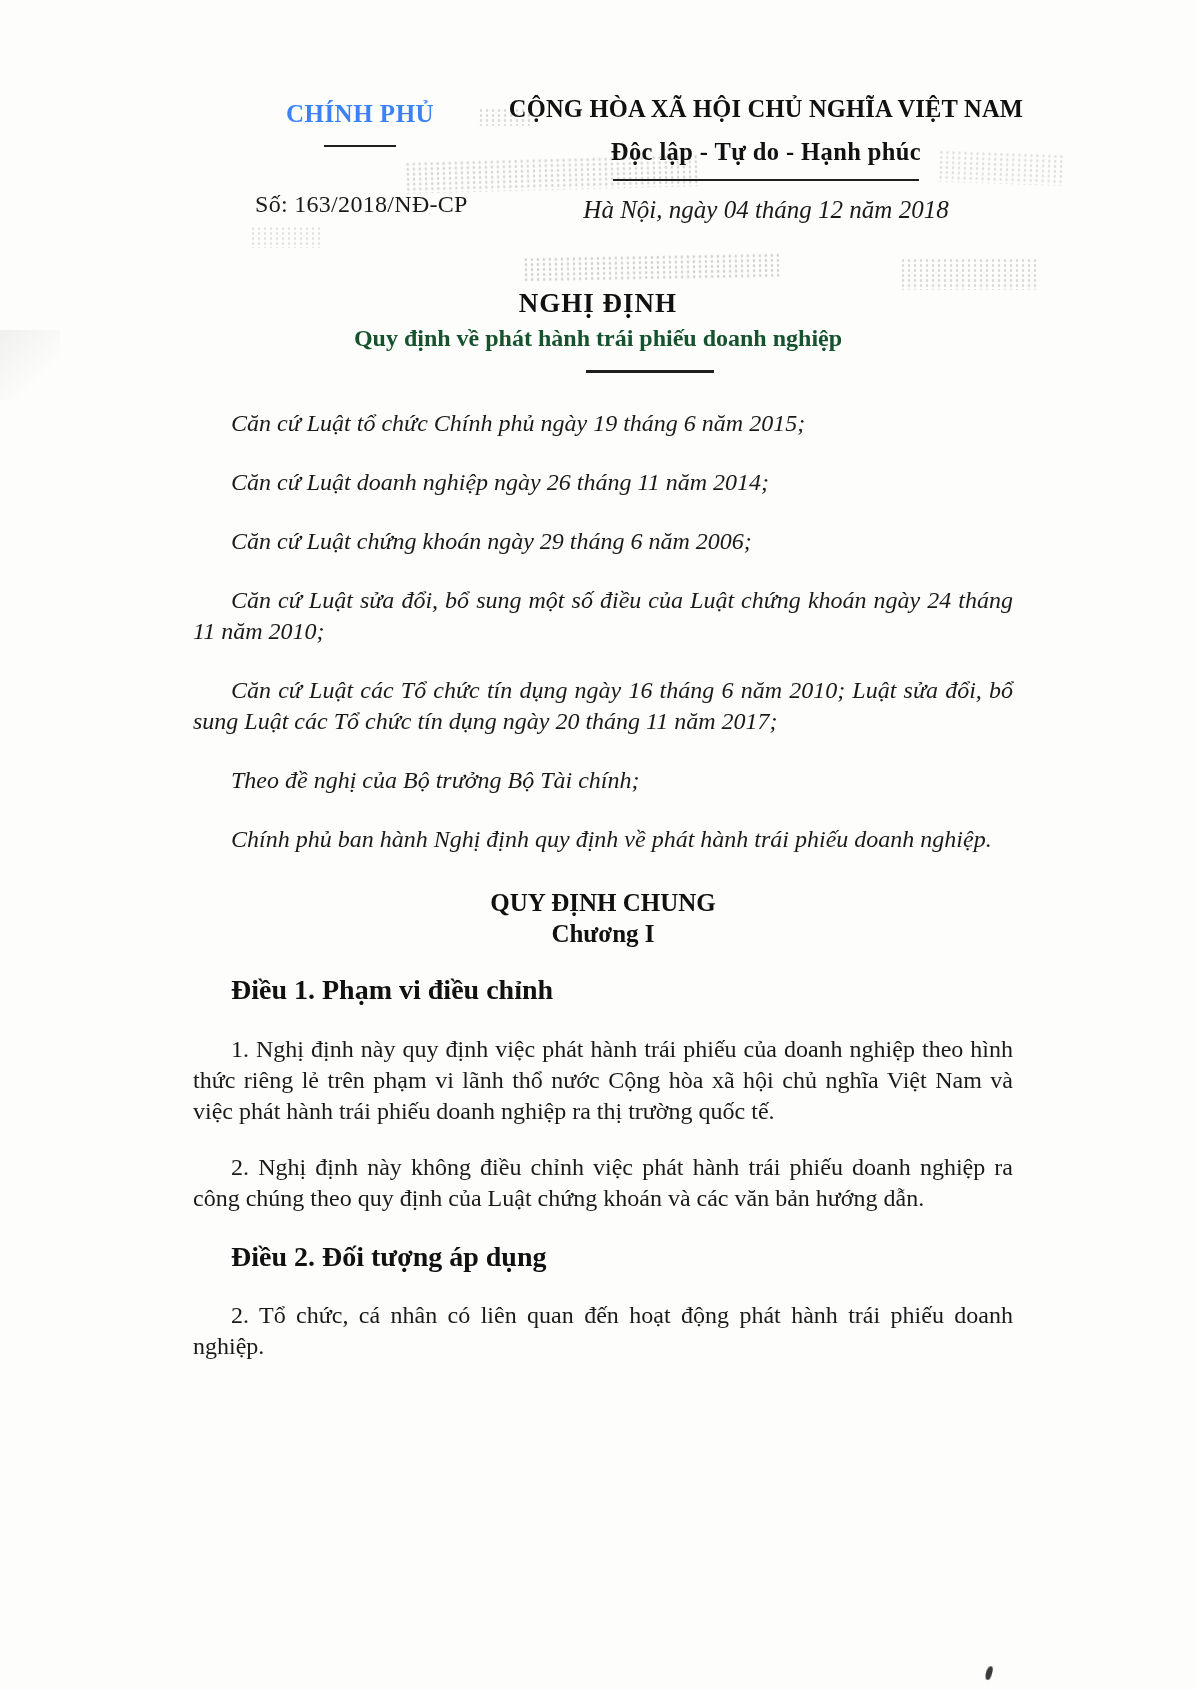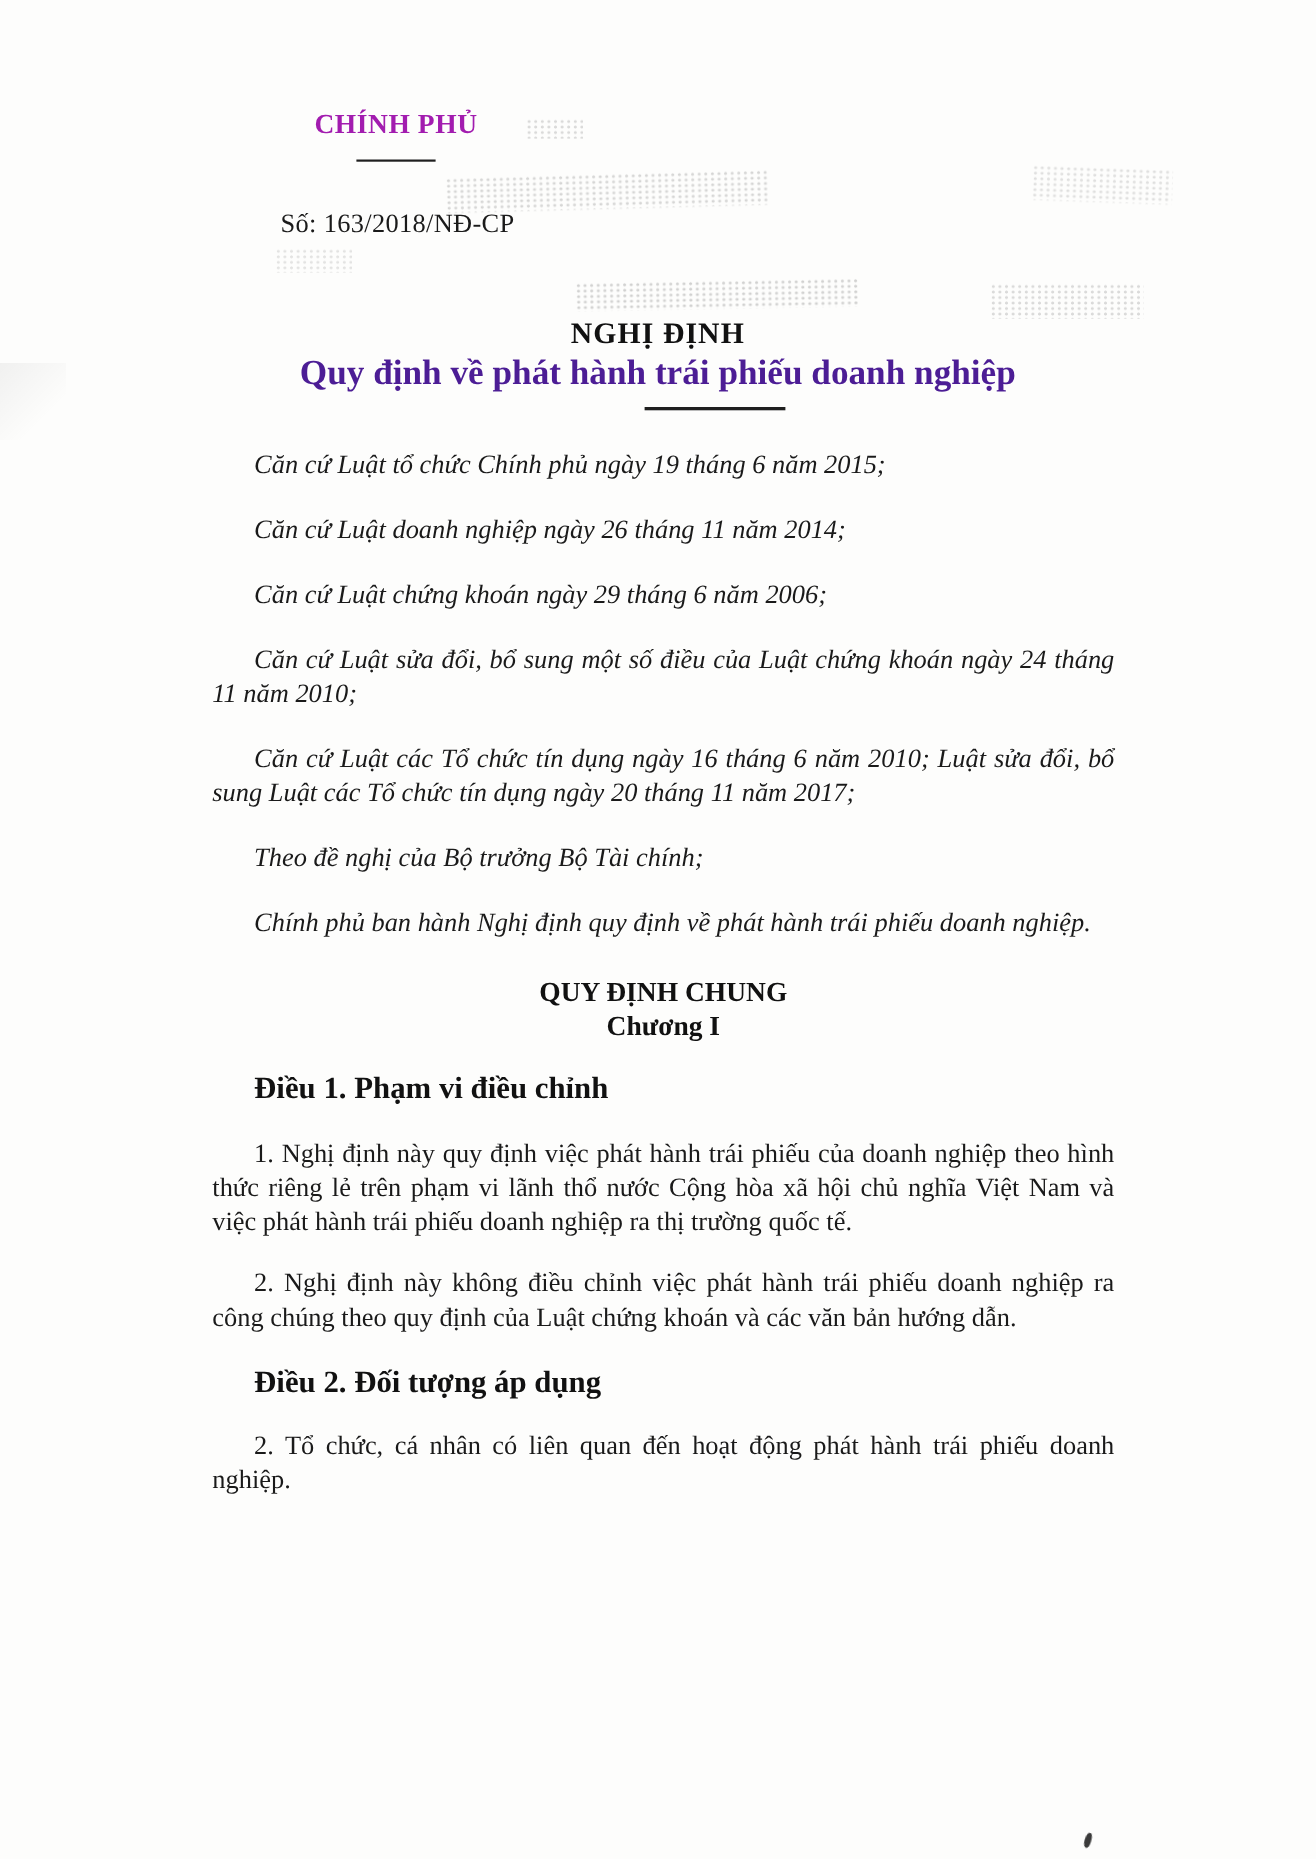--- a/index.html
+++ b/index.html
@@ -12,21 +12,21 @@
     font-family:"Liberation Serif","DejaVu Serif",serif;
     color:#1a1a1a;
     overflow:hidden;
   }
   
   .header-left {
     position:absolute; top:100px; left:225px; width:270px;
     text-align:center;
   }
   .issuer {
-    font-weight:bold; font-size:25px; letter-spacing:.5px; color:#a21caf;
+    font-weight:bold; font-size:25px; letter-spacing:.5px; color:#3b82f6;
   }
   .issuer-rule {
     width:72px; height:0; border-top:2.5px solid #1f1f1f;
     margin:17px auto 0;
   }
   .doc-number {
     margin-top:44px; font-size:24px; letter-spacing:.3px; text-align:left;
     padding-left:30px; white-space:nowrap;
   }
   .header-right {
@@ -47,21 +47,21 @@
     font-style:italic; font-size:25px; margin-top:15px; white-space:nowrap;
   }
   
   .title-block {
     position:absolute; top:288px; left:0; width:100%; text-align:center;
   }
   .doc-type {
     font-weight:bold; font-size:27px; letter-spacing:1px; line-height:30px; color:#111;
   }
   .doc-subject {
-    font-weight:bold; font-size:32px; margin-top:5px; line-height:30px; color:#4c1d95;
+    font-weight:bold; font-size:24px; margin-top:5px; line-height:30px; color:#14532d;
   }
   .title-rule {
     width:128px; height:0; border-top:3px solid #1f1f1f;
     margin:17px auto 0; transform:translateX(52px);
   }
   
   .body-flow {
     position:absolute; top:408px; left:193px; width:820px;
     font-size:24px; line-height:31px; text-align:justify;
   }
@@ -113,20 +113,26 @@
   <div class="noise noise-f"></div>
   <div class="ink-dot"></div>
   <div class="corner-shade"></div>
 
   <div class="header-left">
     <div class="issuer">CHÍNH PHỦ</div>
     <div class="issuer-rule"></div>
     <div class="doc-number">Số: 163/2018/NĐ-CP</div>
   </div>
 
+  <div class="header-right">
+    <div class="country">CỘNG HÒA XÃ HỘI CHỦ NGHĨA VIỆT NAM</div>
+    <div class="motto">Độc lập - Tự do - Hạnh phúc</div>
+    <div class="motto-rule"></div>
+    <div class="place-date">Hà Nội, ngày 04 tháng 12 năm 2018</div>
+  </div>
 
   <div class="title-block">
     <div class="doc-type">NGHỊ ĐỊNH</div>
     <div class="doc-subject">Quy định về phát hành trái phiếu doanh nghiệp</div>
     <div class="title-rule"></div>
   </div>
 
   <div class="body-flow">
     <p class="preamble">Căn cứ Luật tổ chức Chính phủ ngày 19 tháng 6 năm 2015;</p>
     <p class="preamble">Căn cứ Luật doanh nghiệp ngày 26 tháng 11 năm 2014;</p>

